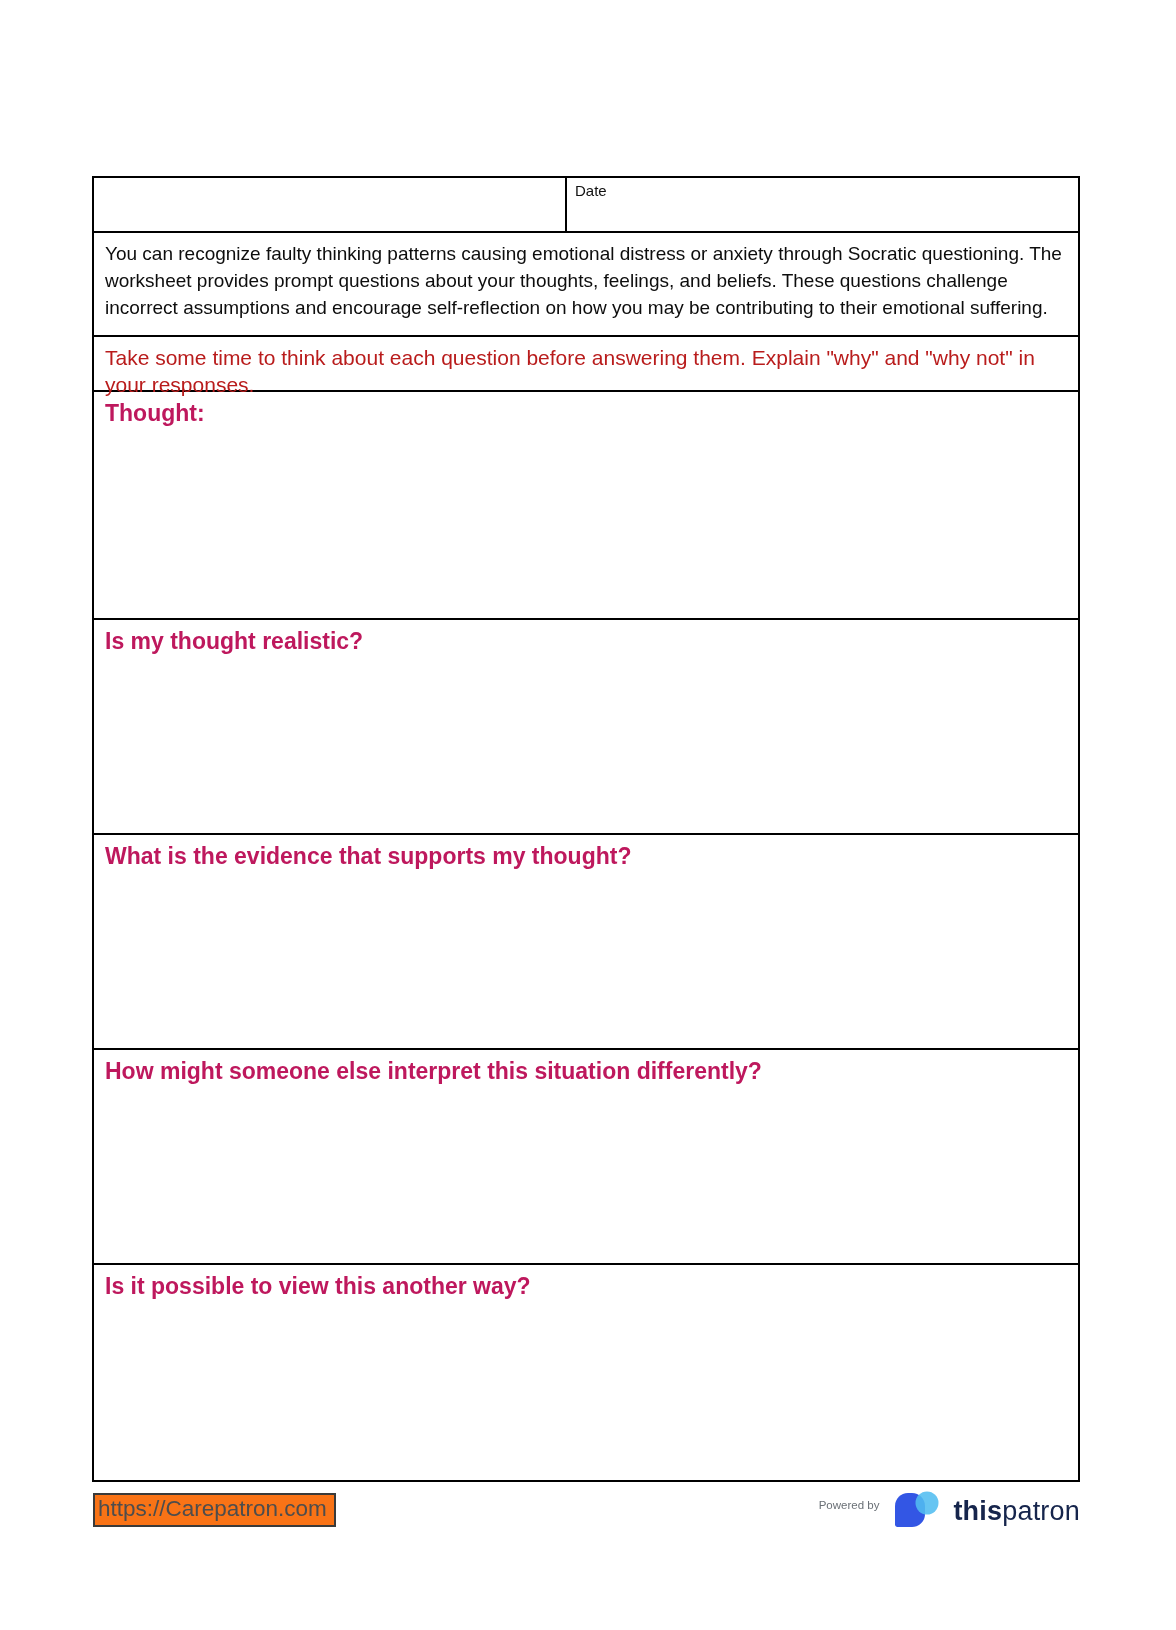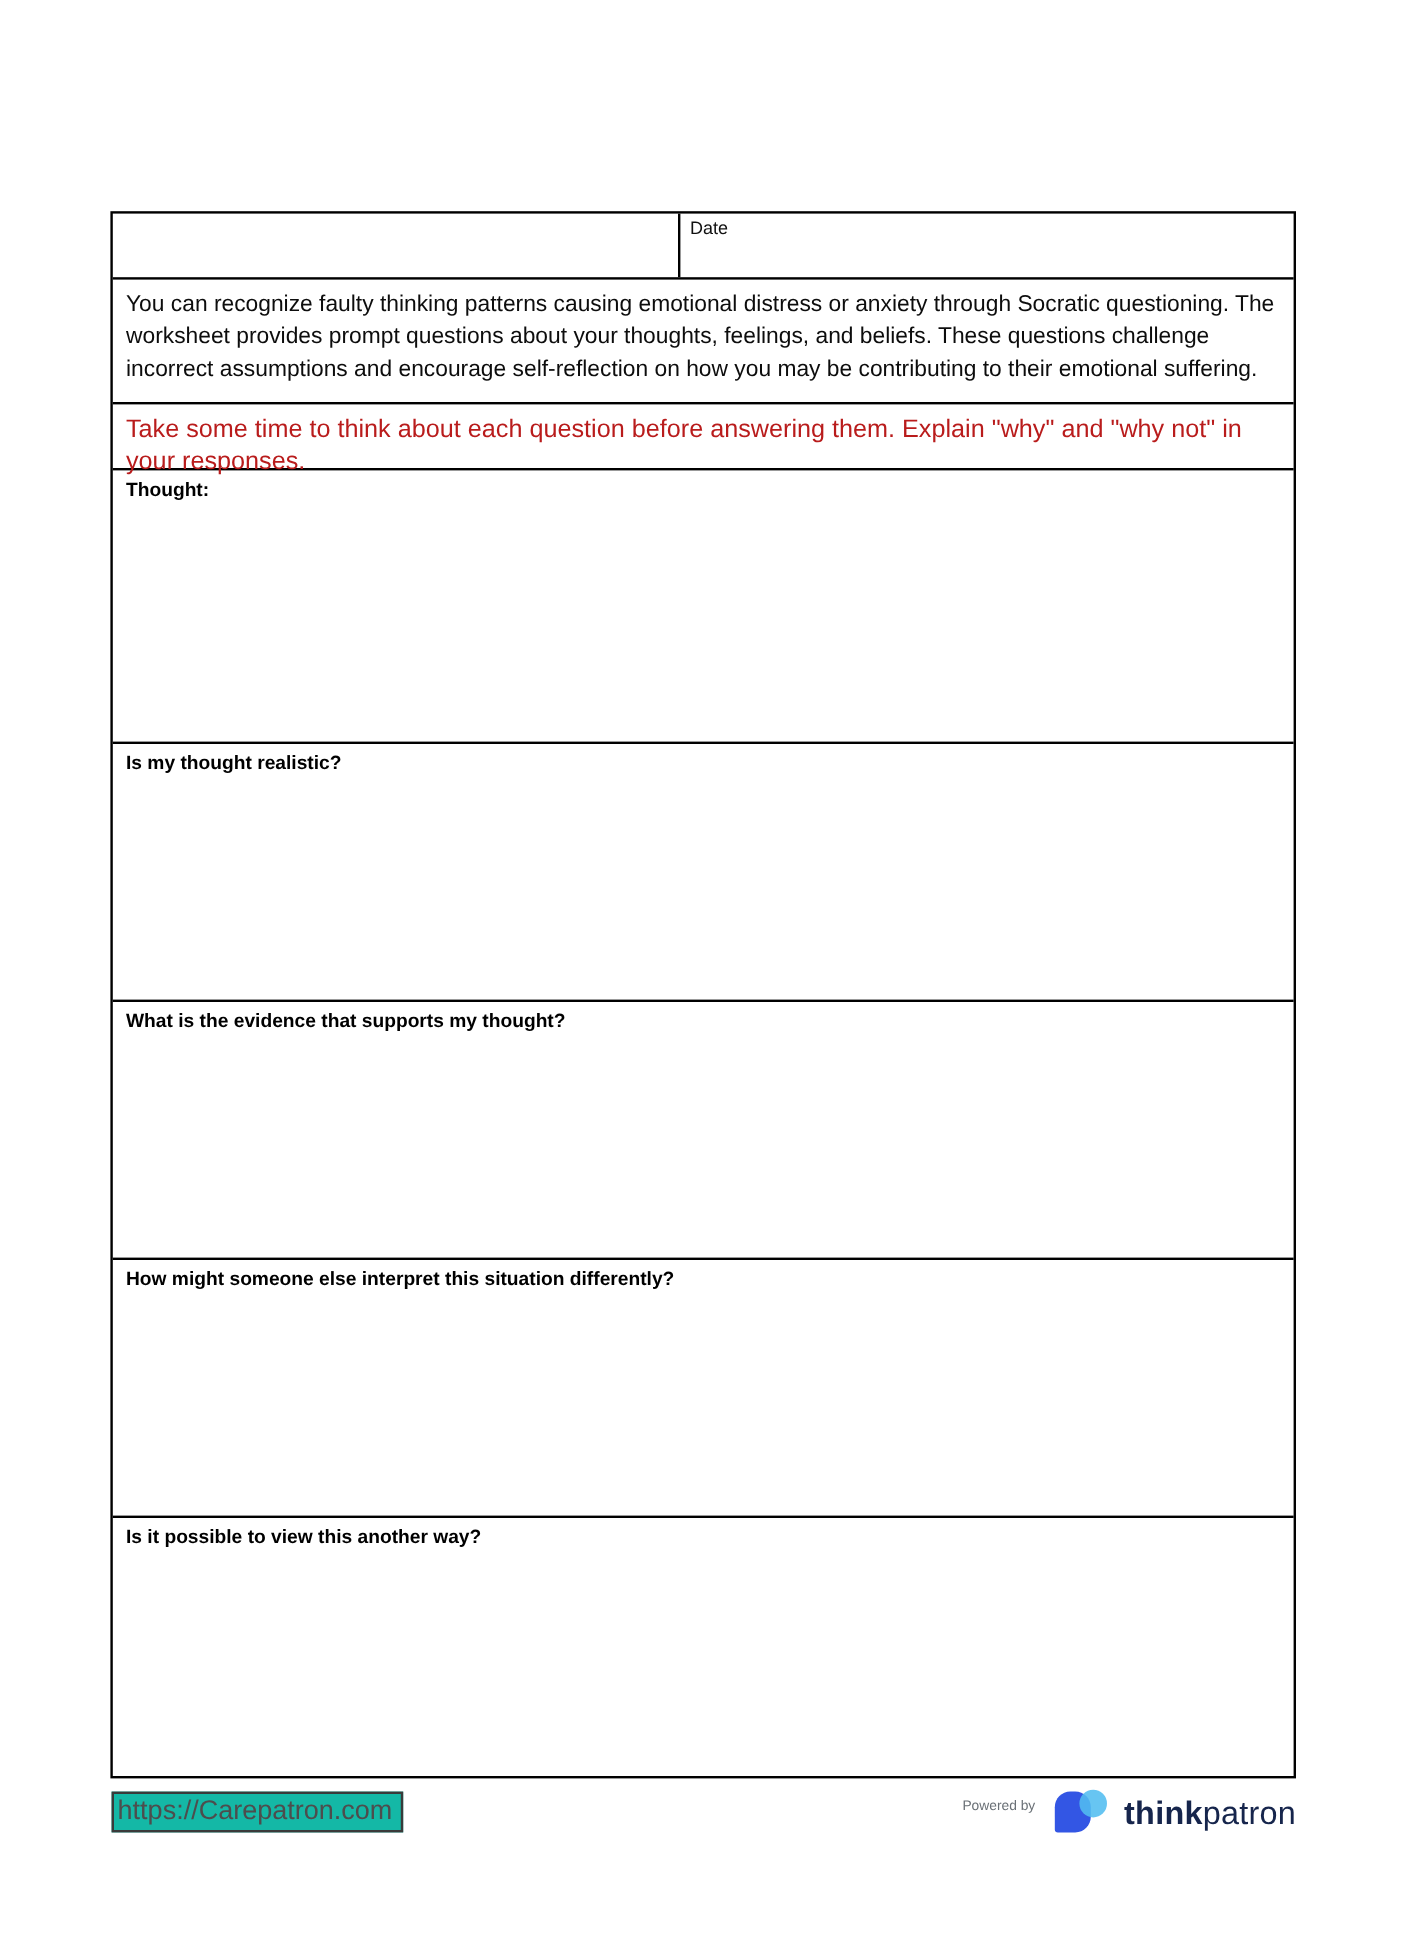--- a/index.html
+++ b/index.html
@@ -23,33 +23,33 @@
   .cell-name { width: 473px; border-right: 2px solid #000; padding: 4px 8px; }
   .cell-date { flex: 1; padding: 4px 8px; }
   .field-label { font-size: 15px; color: #111; }
   .field-value { font-size: 17px; min-height: 20px; }
 
   .box { border-top: 2px solid #000; padding: 7px 11px; }
   .intro-box { height: 104px; font-size: 19px; line-height: 27px; color: #0d0d0d; }
   .instruction-box { height: 55px; font-size: 21px; line-height: 27px; color: #b91c1c; }
 
   .q-section { border-top: 2px solid #000; padding: 8px 11px; }
-  .q-section .q-label { font-size: 16px; font-weight: 700; color: #000000; }
+  .q-section .q-label { font-size: 23px; font-weight: 700; color: #be185d; }
   .q-answer { font-size: 18px; color: #0d0d0d; }
   .h-228 { height: 228px; }
   .h-215 { height: 215px; }
   .h-217 { height: 217px; }
 
   .footer-url-box {
     position: absolute; left: 93px; top: 1493px;
     border: 2px solid #3a3a3a;
     padding: 1px 7px 3px 3px;
     font-size: 22.5px;
     color: #4d4d4d;
-    background: #14b8a6;
+    background: #f97316;
     text-decoration: none;
   }
 
   .footer-brand {
     position: absolute; top: 1490px; right: 96px;
     display: flex; align-items: center; gap: 12px;
   }
   .powered-by { font-size: 11.5px; color: #6a7076; margin-right: 2px; position: relative; top: -6px; }
   .logo-mark { width: 48px; height: 42px; position: relative; }
   .brand-text { font-size: 27px; color: #16254c; letter-spacing: 0.2px; }
@@ -107,16 +107,16 @@
   <a class="footer-url-box" href="#">https://Carepatron.com</a>
 
   <div class="footer-brand">
     <span class="powered-by">Powered by</span>
     <span class="logo-mark">
       <svg width="48" height="42" viewBox="0 0 48 42" xmlns="http://www.w3.org/2000/svg">
         <path d="M2 16 C2 8.8 7.8 3 15 3 L19 3 C26.2 3 32 8.8 32 16 L32 24 C32 31.2 26.2 37 19 37 L4.5 37 C3.1 37 2 35.9 2 34.5 Z" fill="#3356e4"></path>
         <circle cx="34" cy="13" r="11.5" fill="#52bdf0" fill-opacity="0.88"></circle>
       </svg>
     </span>
-    <span class="brand-text"><span class="bold">think</span><span>patron</span></span>
+    <span class="brand-text"><span class="bold">this</span><span>patron</span></span>
   </div>
 
 </div>
 
 </body></html>

